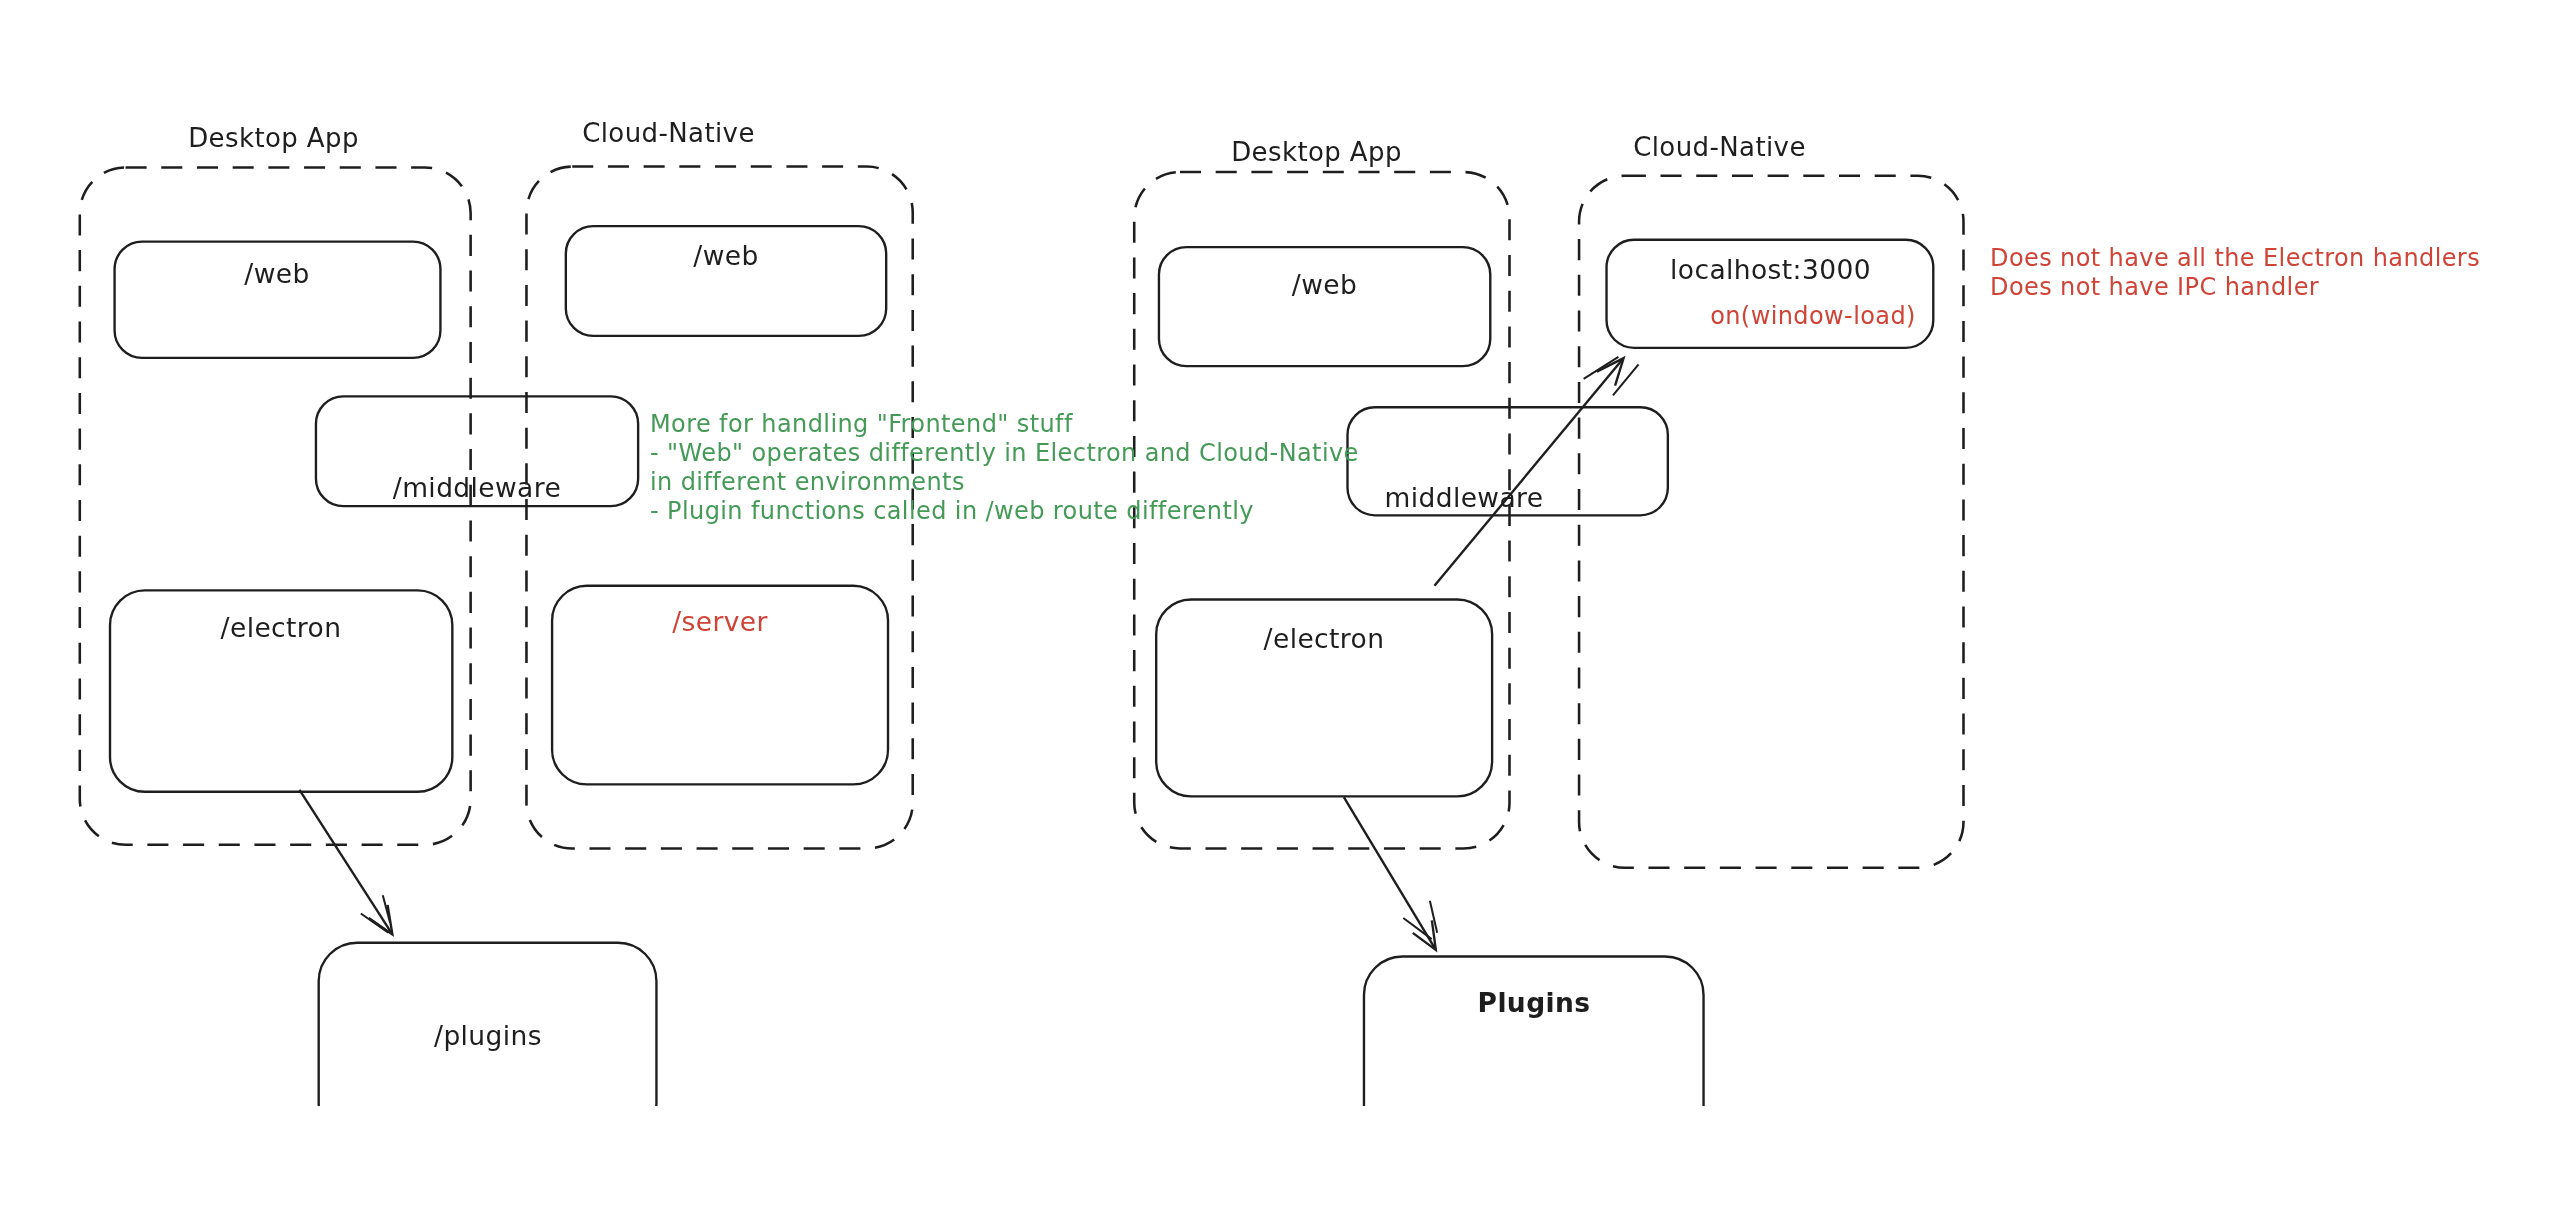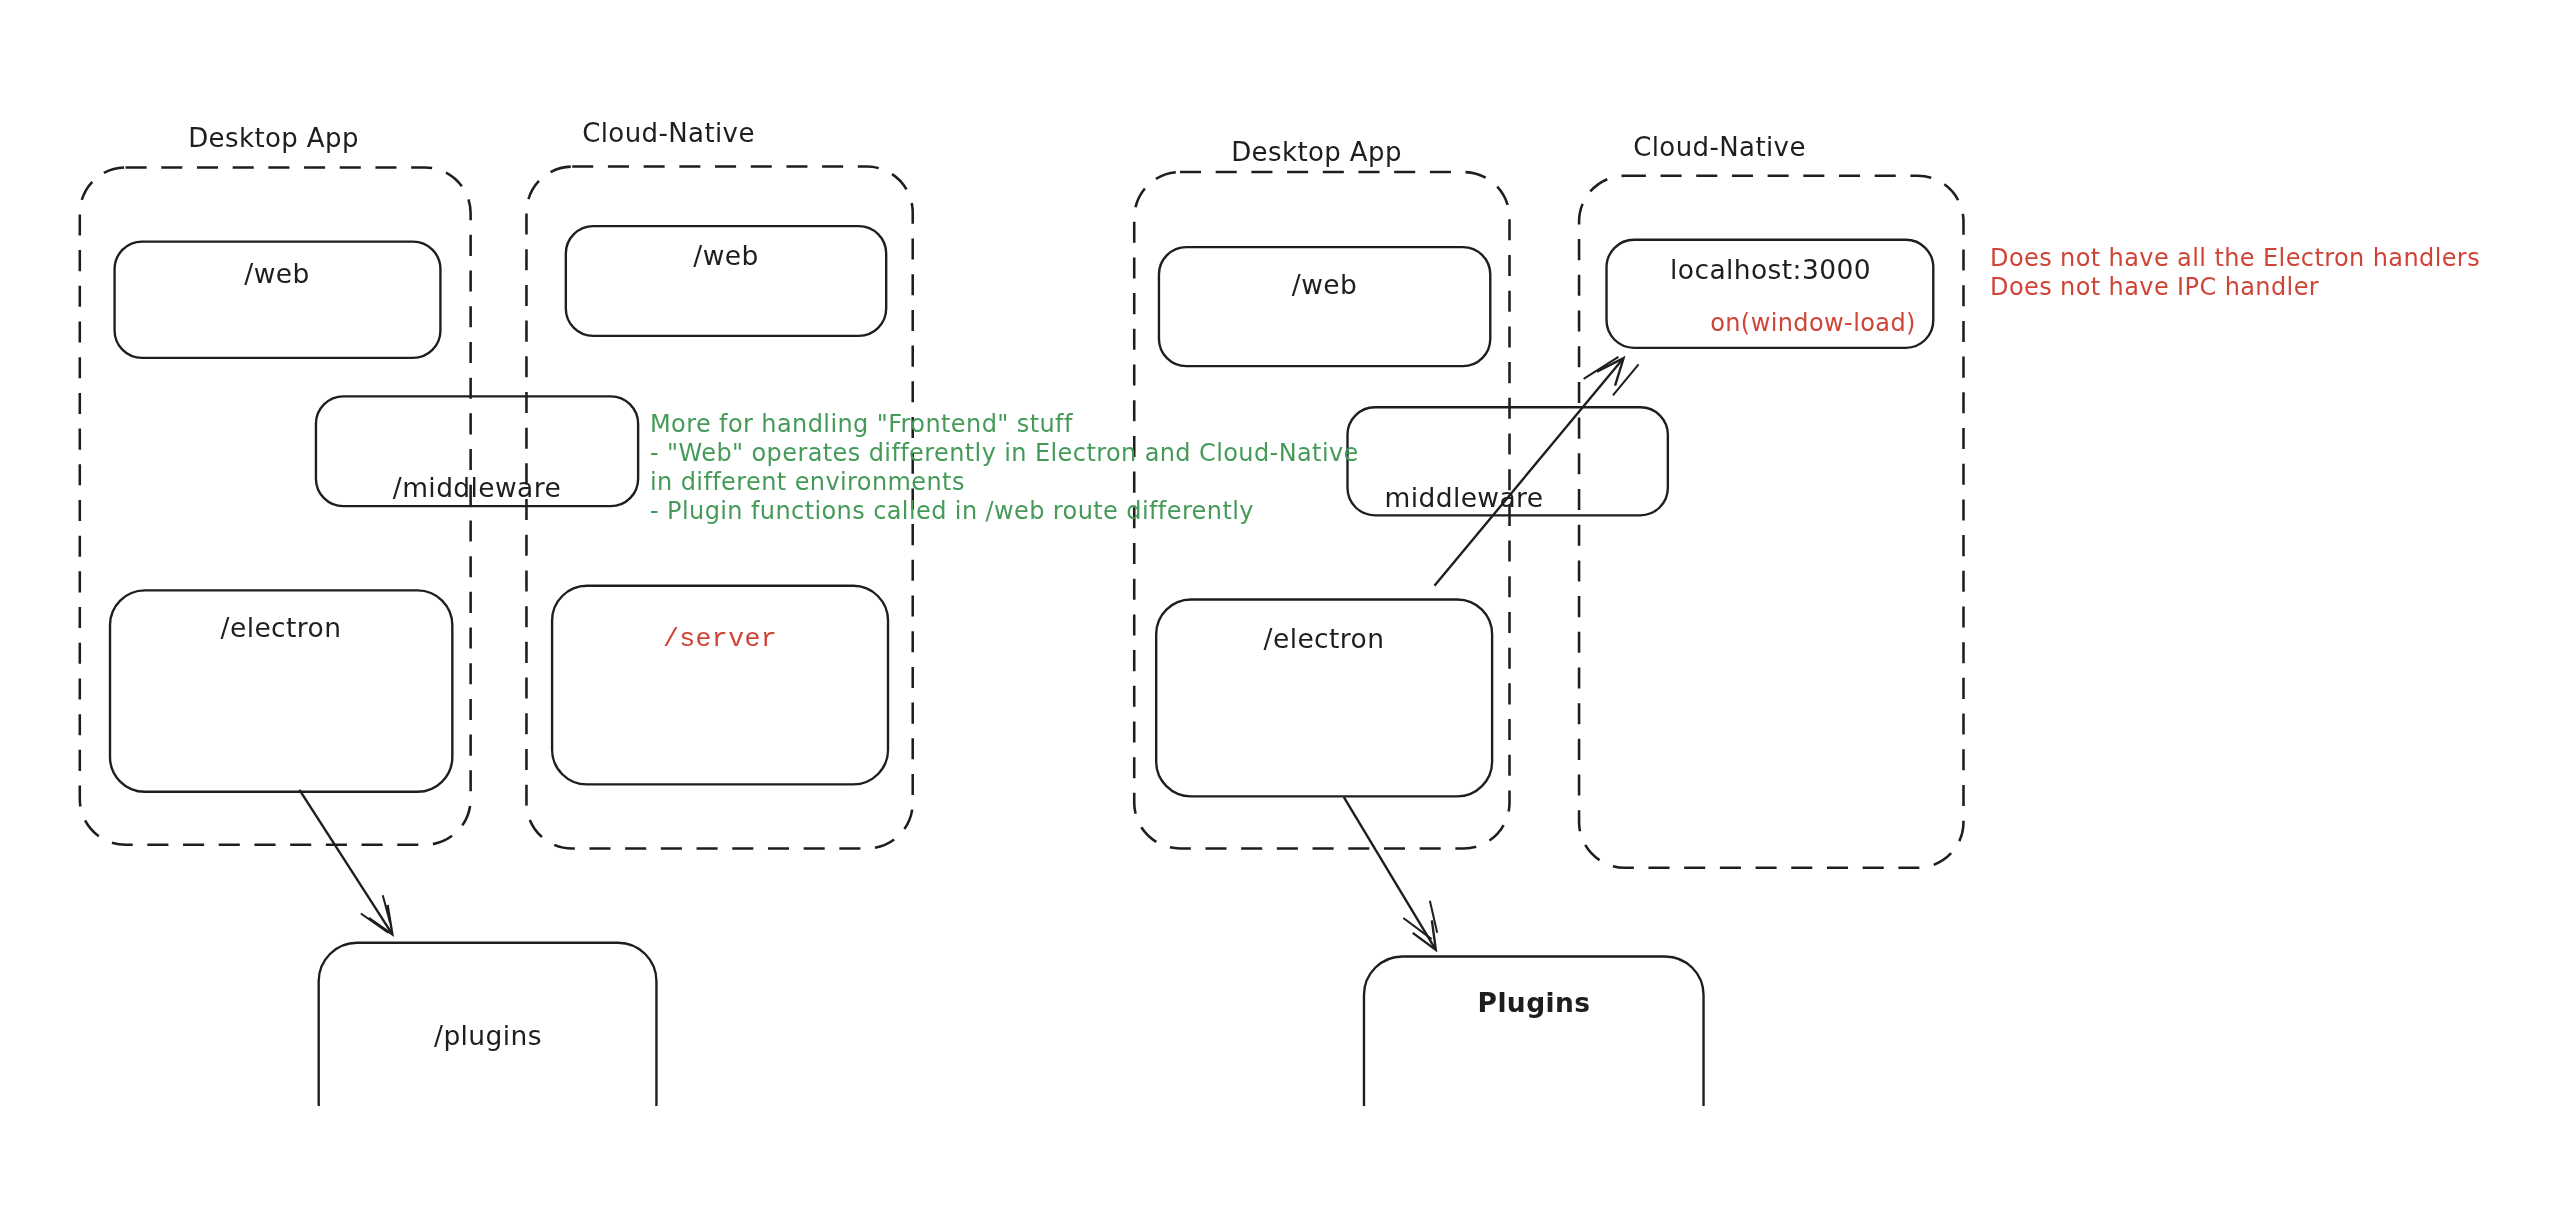--- a/index.html
+++ b/index.html
@@ -79,37 +79,37 @@
     <line class="ink" x1="1533" y1="1003" x2="1564" y2="1026" stroke-width="2.2"></line>
   </svg>
 
   <div class="txt cap-label" style="left:136px;top:123px;width:275px;">Desktop App</div>
   <div class="txt cap-label" style="left:531px;top:118px;width:275px;">Cloud-Native</div>
 
   <div class="txt node-label" style="left:114px;top:258px;width:326px;">/web</div>
   <div class="txt node-label" style="left:566px;top:240px;width:320px;">/web</div>
   <div class="txt node-label flex-center" style="left:316px;top:396px;width:322px;height:110px;">/middleware</div>
   <div class="txt node-label" style="left:110px;top:612px;width:342px;">/electron</div>
-  <div class="txt node-label t-red" style="left:552px;top:624px;width:336px;font-family:Liberation Mono, monospace;">/server</div>
+  <div class="txt node-label t-red" style="left:552px;top:606px;width:336px;">/server</div>
   <div class="txt node-label" style="left:319px;top:1020px;width:338px;">/plugins</div>
 
   <div class="txt note t-green" style="left:650px;top:410px;">
     <div>More for handling "Frontend" stuff</div>
     <div>- "Web" operates differently in Electron and Cloud-Native</div>
     <div>in different environments</div>
     <div>- Plugin functions called in /web route differently</div>
   </div>
 
   <div class="txt cap-label" style="left:1179px;top:137px;width:275px;">Desktop App</div>
   <div class="txt cap-label" style="left:1582px;top:132px;width:275px;">Cloud-Native</div>
 
   <div class="txt node-label" style="left:1159px;top:269px;width:331px;">/web</div>
 
   <div class="txt node-label" style="left:1607px;top:254px;width:327px;">localhost:3000</div>
-  <div class="txt node-label sub-label t-red" style="left:1694px;top:302px;width:238px;margin-top:7px;">on(window-load)</div>
+  <div class="txt node-label sub-label t-red" style="left:1694px;top:302px;width:238px;">on(window-load)</div>
 
   <div class="txt node-label flex-center" style="left:1304px;top:407px;width:320px;height:108px;">middleware</div>
   <div class="txt node-label" style="left:1156px;top:623px;width:336px;">/electron</div>
   <div class="txt node-label" style="left:1364px;top:987px;width:340px;font-weight:bold;">Plugins</div>
 
   <div class="txt note t-red" style="left:1990px;top:244px;">
     <div>Does not have all the Electron handlers</div>
     <div>Does not have IPC handler</div>
   </div>
 

